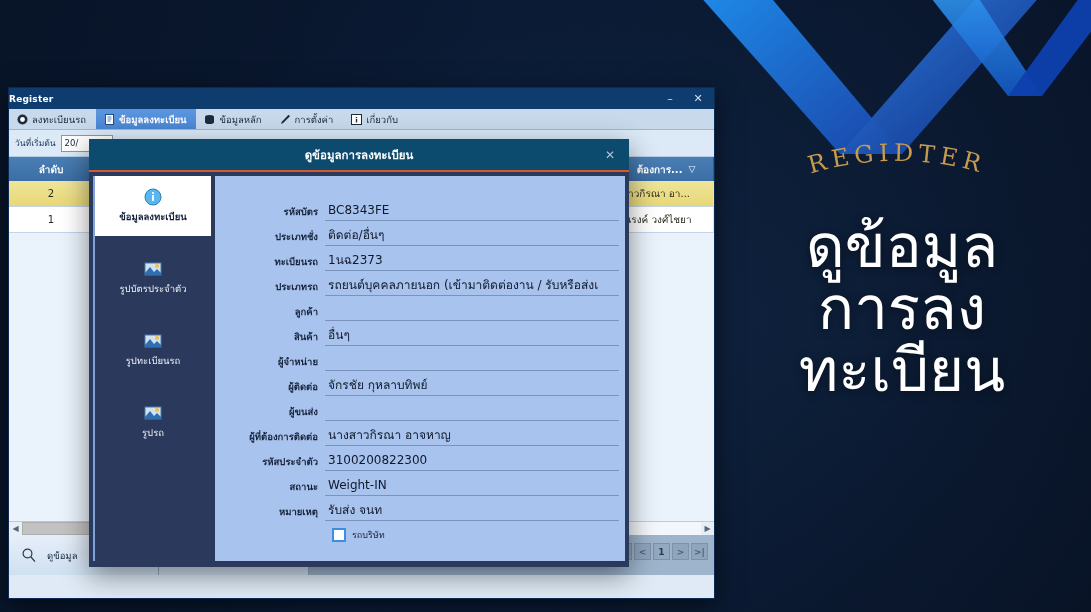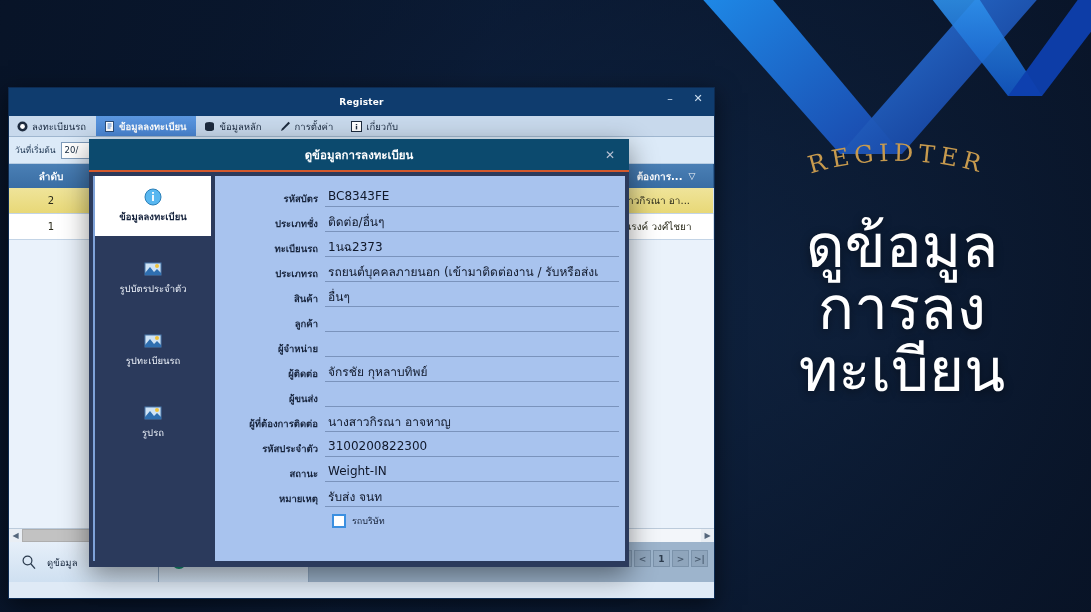--- a/index.html
+++ b/index.html
@@ -71,25 +71,25 @@
     left: 8px; top: 87px;
     width: 707px; height: 512px;
     background: #dfeaf6;
     border: 1px solid #0d2b52;
     z-index: 5;
     box-shadow: 0 6px 22px rgba(0,0,0,.55);
     overflow: hidden;
   }
 
   #titlebar {
-    height: 28px;
+    height: 21px;
     background: #0f3c6e;
     color: #fff;
     position: relative;
-    display: flex; align-items: center; justify-content: center;
+    display: flex; align-items: center; justify-content: flex-start;
   }
   #titlebar-title {
     font-size: 9px;
     font-weight: bold;
     letter-spacing: .2px;
   }
   .win-btns {
     position: absolute; right: 2px; top: 0;
     height: 21px; display: flex; align-items: center;
   }
@@ -289,20 +289,21 @@
   .nav-gap { height: 12px; }
 
   
   #dlg-form {
     flex: 1;
     background: #a8c3ee;
     padding: 8px 6px 6px 6px;
     display: flex; flex-direction: column;
     gap: 2px;
     margin-left: 4px;
+    justify-content: center;
   }
   .frow {
     display: flex; align-items: flex-end;
     height: 23px;
   }
   .flabel {
     width: 104px;
     text-align: right;
     padding-right: 7px;
     font-size: 9.5px;
@@ -568,26 +569,26 @@
       </div>
       <div class="frow">
         <div class="flabel">ทะเบียนรถ</div>
         <div class="fvalue">1นฉ2373</div>
       </div>
       <div class="frow">
         <div class="flabel">ประเภทรถ</div>
         <div class="fvalue">รถยนต์บุคคลภายนอก (เข้ามาติดต่องาน / รับหรือส่งเ</div>
       </div>
       <div class="frow">
+        <div class="flabel">ลูกค้า</div>
+        <div class="fvalue"></div>
+      </div>
+      <div class="frow">
         <div class="flabel">สินค้า</div>
         <div class="fvalue">อื่นๆ</div>
-      </div>
-      <div class="frow">
-        <div class="flabel">ลูกค้า</div>
-        <div class="fvalue"></div>
       </div>
       <div class="frow">
         <div class="flabel">ผู้จำหน่าย</div>
         <div class="fvalue"></div>
       </div>
       <div class="frow">
         <div class="flabel">ผู้ติดต่อ</div>
         <div class="fvalue">จักรชัย กุหลาบทิพย์</div>
       </div>
       <div class="frow">

